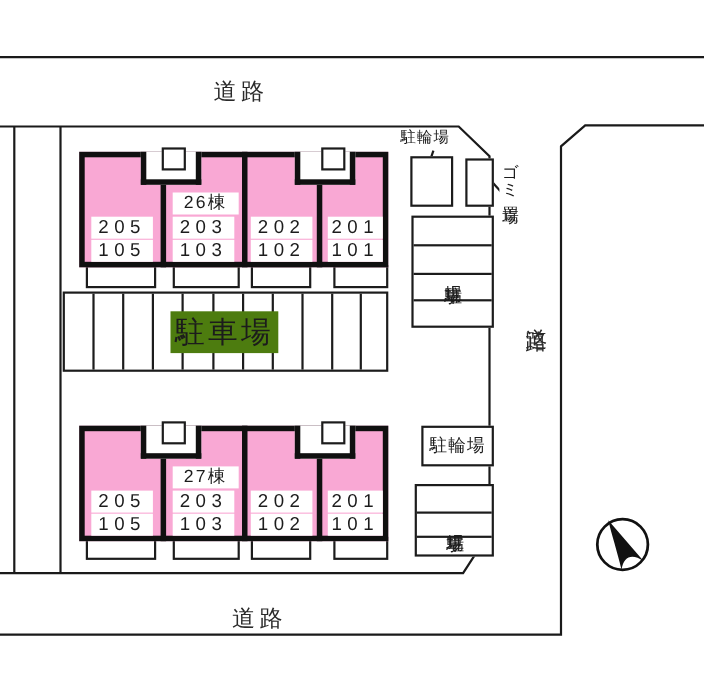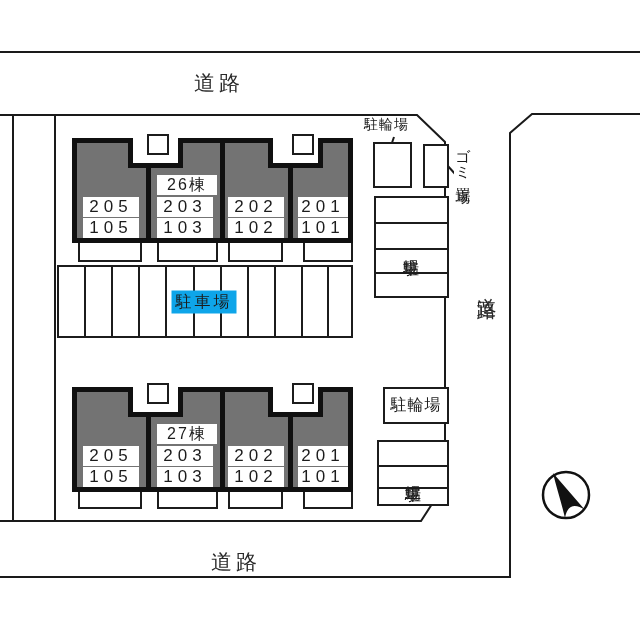--- a/index.html
+++ b/index.html
@@ -8,21 +8,21 @@
     font-family:"Liberation Sans","DejaVu Sans",sans-serif;color:#1c1c1c;
   }
   #lines{position:absolute;left:0;top:0;z-index:0;}
   .road-label{position:absolute;text-align:center;font-size:21px;letter-spacing:4px;color:#2a2a2a;z-index:5;}
   .road-label.vert{writing-mode:vertical-rl;text-orientation:upright;letter-spacing:2px;font-size:20px;}
 
   .porch{position:absolute;height:21px;background:#fff;border:2px solid #1c1c1c;box-sizing:border-box;z-index:1;}
 
   .building{
     position:absolute;left:72px;width:281px;height:105px;box-sizing:border-box;
-    background:#737373;border:5px solid #101010;z-index:2;
+    background:#f9a8d4;border:5px solid #101010;z-index:2;
   }
   .wall{position:absolute;width:5px;background:#101010;}
   .wall.full{top:-5px;bottom:-5px;}
   .wall.part{top:20px;bottom:-5px;}
   .notch{
     position:absolute;top:-5px;width:55px;height:30px;box-sizing:border-box;
     background:#ffffff;border:5px solid #101010;border-top:none;z-index:3;
   }
   .stairbox{
     position:absolute;top:-9px;width:22px;height:21px;box-sizing:border-box;
@@ -35,21 +35,21 @@
   .ulabel{
     position:absolute;width:56px;height:20px;line-height:20px;background:#fff;
     text-align:center;font-size:17px;letter-spacing:5px;z-index:5;white-space:nowrap;
   }
 
   .pbox{position:absolute;background:#fff;border:2px solid #1c1c1c;box-sizing:border-box;z-index:1;}
   .stall{position:absolute;top:0;bottom:0;width:2px;background:#1c1c1c;}
   .hstall{position:absolute;left:0;right:0;height:2px;background:#1c1c1c;}
   .plot-label{
     position:absolute;left:145px;top:50%;transform:translate(-50%,-50%);
-    background:#0ea5e9;padding:1px 4px;font-size:16px;letter-spacing:3px;white-space:nowrap;z-index:2;
+    background:#4d7c0f;padding:1px 4px;font-size:27px;letter-spacing:3px;white-space:nowrap;z-index:2;
   }
   .vtext{
     writing-mode:vertical-rl;text-orientation:upright;background:#fff;
     white-space:nowrap;z-index:2;
   }
   .col-center{display:flex;align-items:center;justify-content:center;}
   .small-label{position:absolute;font-size:14px;letter-spacing:1px;white-space:nowrap;z-index:5;}
 </style>
 </head>
 <body>

